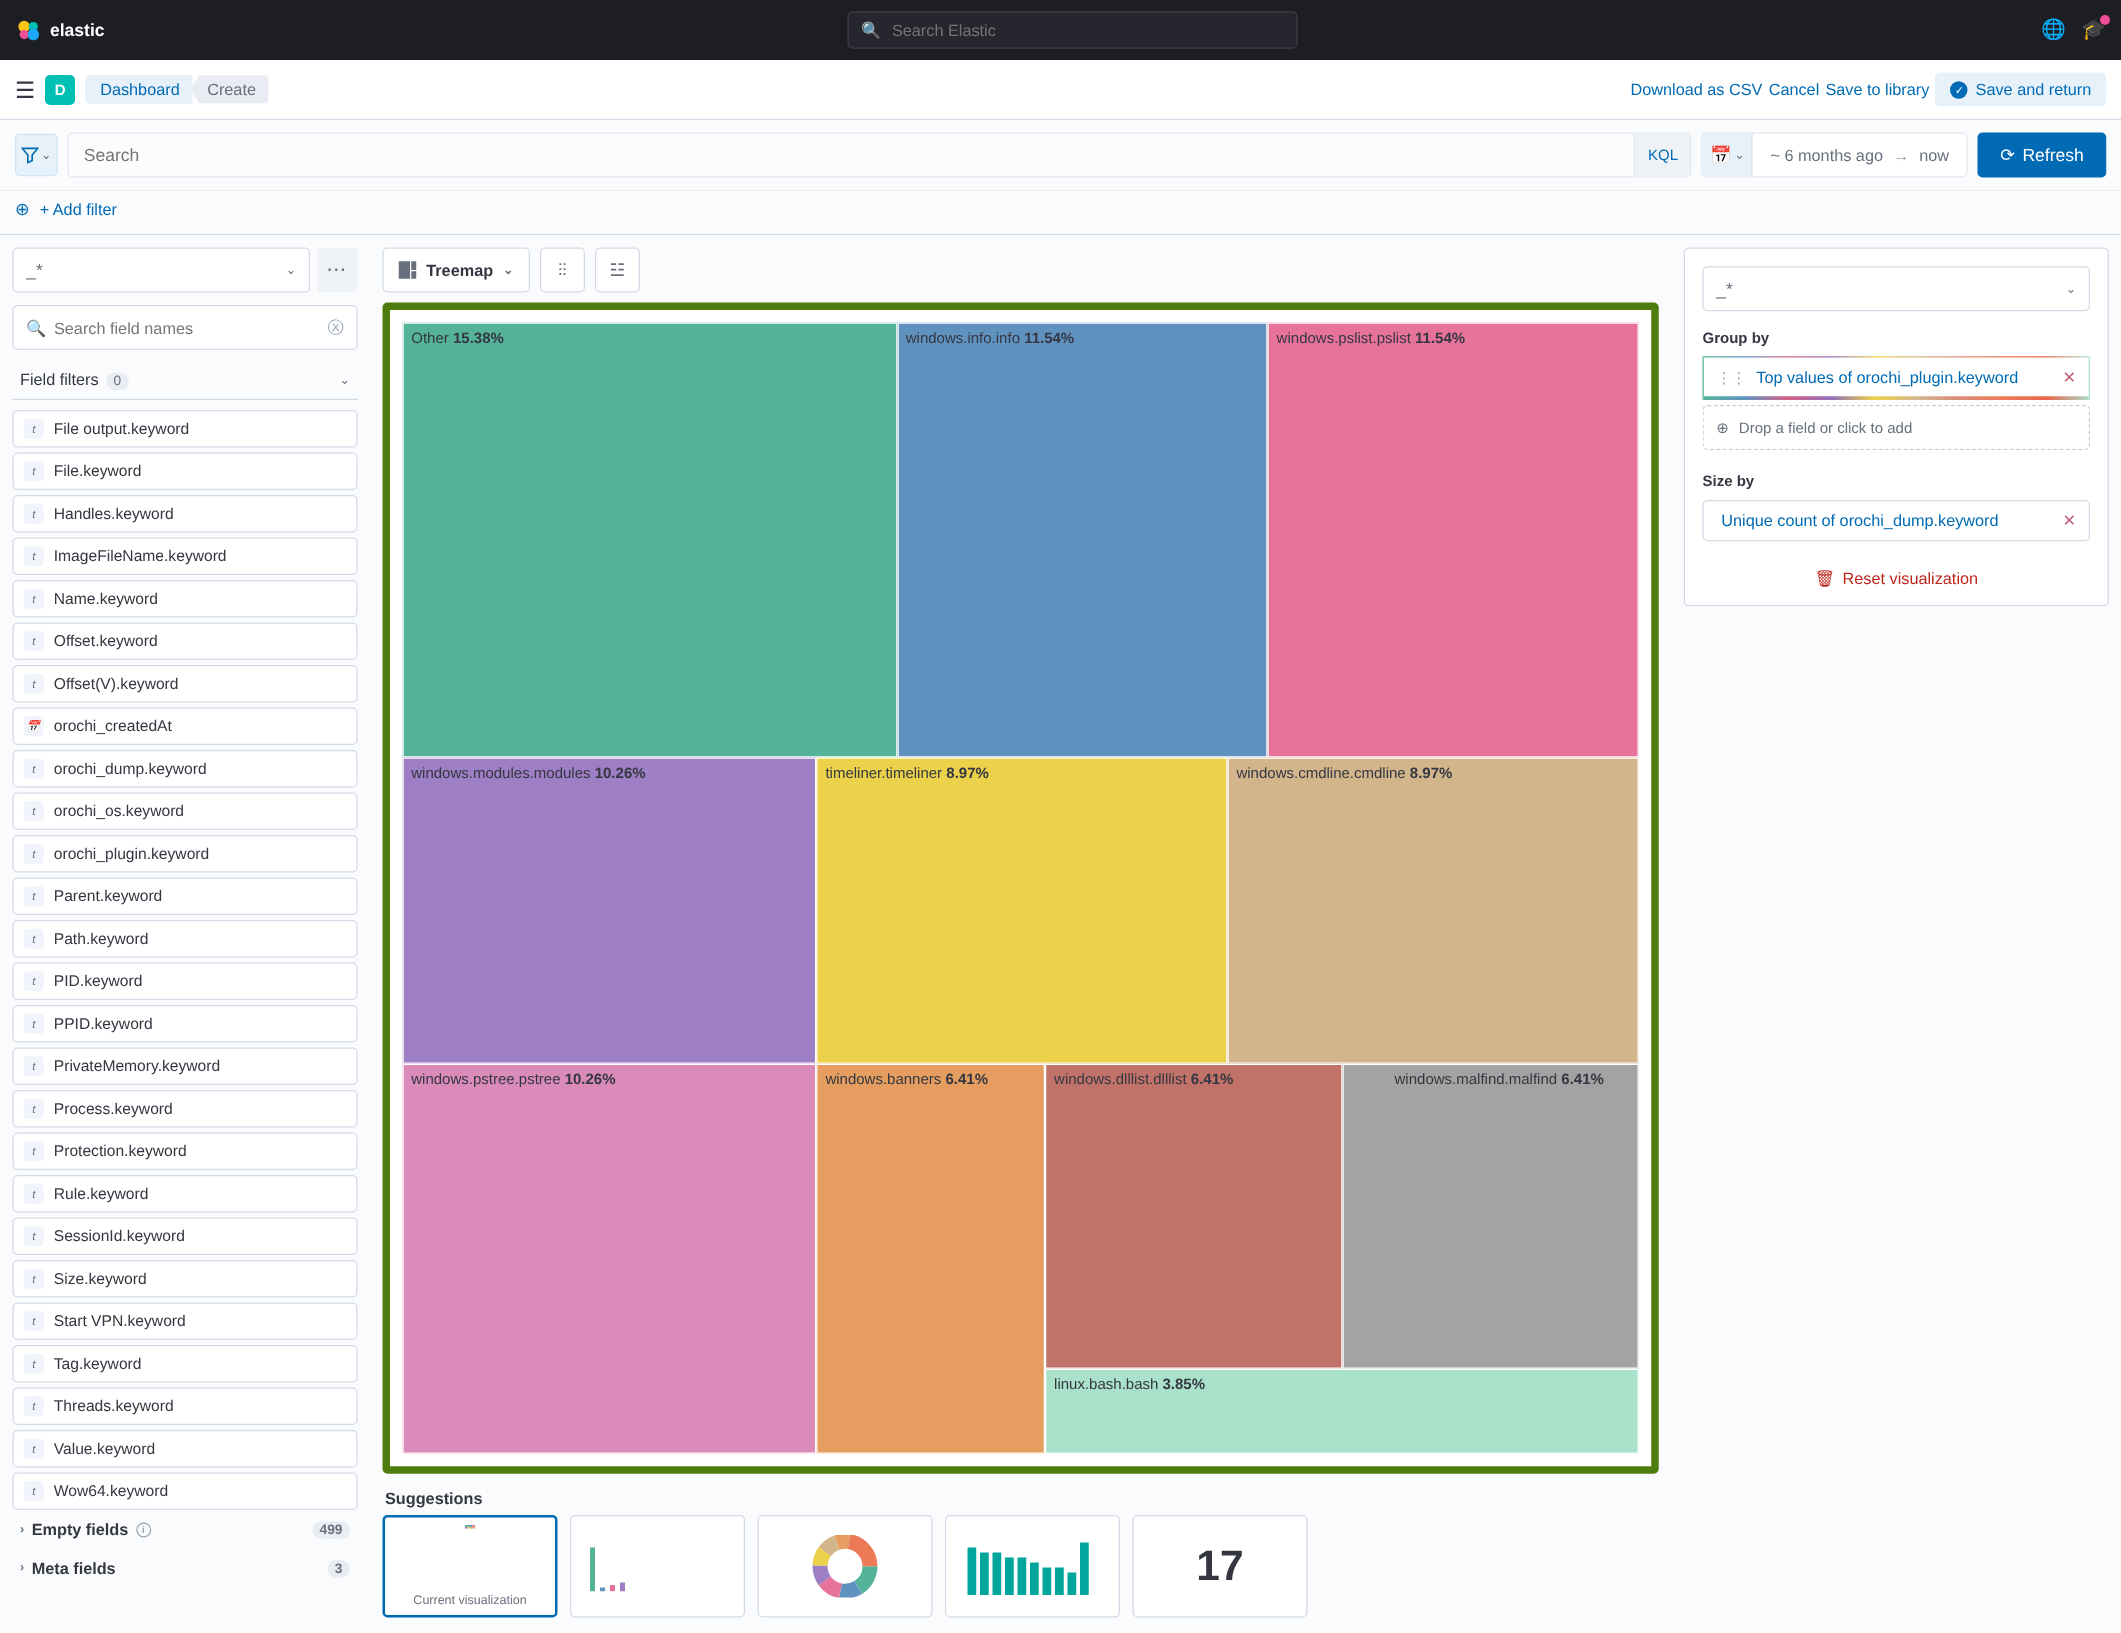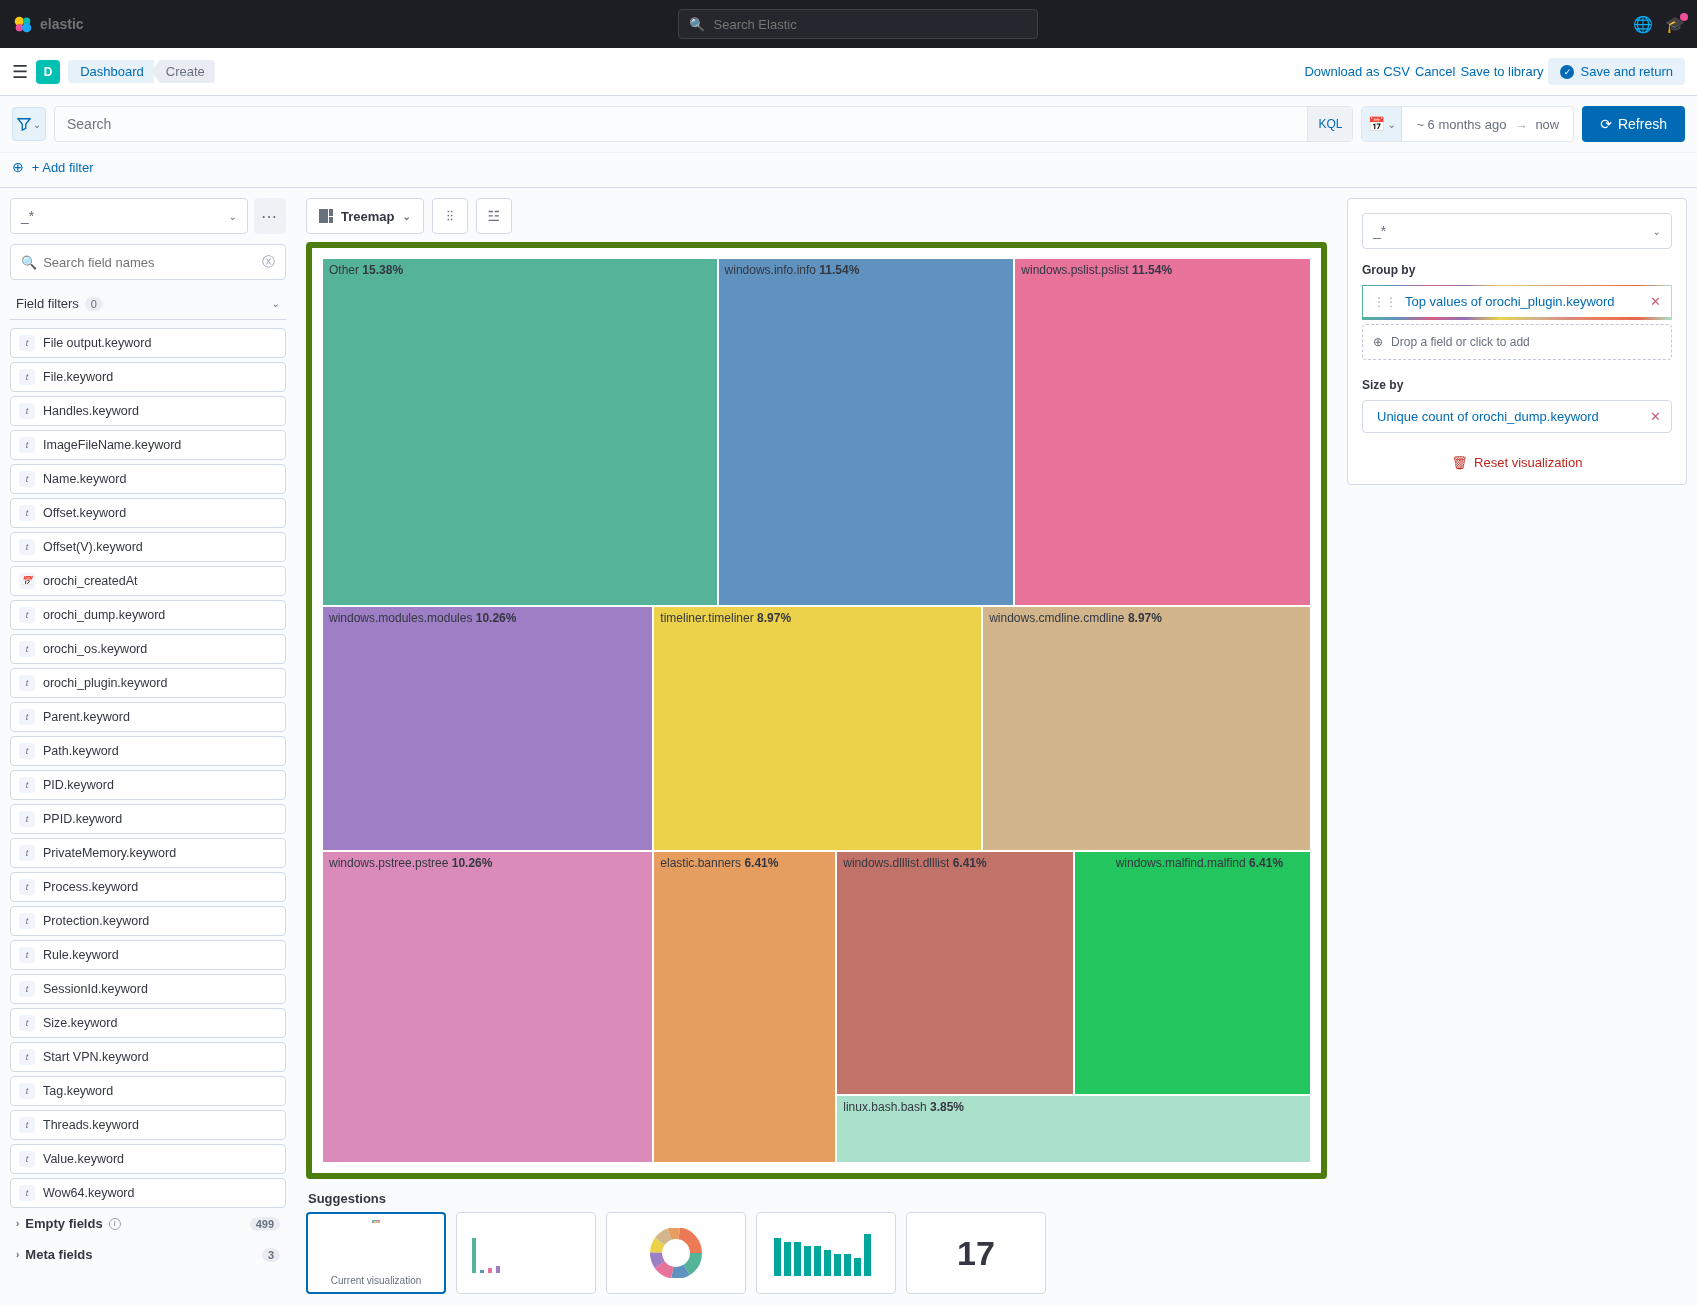--- a/index.html
+++ b/index.html
@@ -1,21 +1,21 @@
 <!DOCTYPE html>
 <html><head>
 <meta charset="utf-8">
 <style>
 * { box-sizing: border-box; margin: 0; padding: 0; }
 body { font-family: -apple-system, BlinkMacSystemFont, "Segoe UI", Helvetica, Arial, sans-serif; font-size: 14px; color: #343741; background: #fafbfd; }
 
 
 .header { background: #1d1e24; height: 48px; display: flex; align-items: center; padding: 0 12px; justify-content: space-between; }
 .header-left { display: flex; align-items: center; gap: 8px; }
-.logo { display: flex; align-items: center; gap: 6px; color: #737373; font-weight: 600; justify-content: flex-end; }
+.logo { display: flex; align-items: center; gap: 6px; color: #ffffff; font-weight: 600; justify-content: flex-end; }
 .logo-mark { width: 22px; height: 22px; }
 .header-center { flex: 1; display: flex; justify-content: center; }
 .global-search { width: 360px; background: #25262e; border: 1px solid #3e3f47; border-radius: 4px; height: 30px; display: flex; align-items: center; padding: 0 10px; color: #98a2b3; gap: 8px; }
 .global-search input { background: transparent; border: none; color: #fff; outline: none; width: 100%; font-size: 13px; }
 .header-right { display: flex; align-items: center; gap: 12px; }
 .header-icon { color: #98a2b3; font-size: 16px; cursor: pointer; position: relative; }
 .notif-dot { position: absolute; top: -2px; right: -3px; width: 8px; height: 8px; background: #f04e98; border-radius: 50%; }
 
 
 .subheader { background: #fff; height: 48px; display: flex; align-items: center; padding: 0 12px; border-bottom: 1px solid #d3dae6; justify-content: space-between; }
@@ -339,23 +339,23 @@
     </div>
     <div class="viz-panel">
       <div class="treemap" id="treemap">
           <div class="tm-cell" style="background: rgb(85, 179, 153); left: 0%; top: 0%; width: 40%; height: 38.5%;"><span>Other</span> <b>15.38%</b></div>
           <div class="tm-cell" style="background: rgb(96, 146, 192); left: 40%; top: 0%; width: 30%; height: 38.5%;"><span>windows.info.info</span> <b>11.54%</b></div>
           <div class="tm-cell" style="background: rgb(231, 115, 155); left: 70%; top: 0%; width: 30%; height: 38.5%;"><span>windows.pslist.pslist</span> <b>11.54%</b></div>
           <div class="tm-cell" style="background: rgb(158, 126, 196); left: 0%; top: 38.5%; width: 33.5%; height: 27%;"><span>windows.modules.modules</span> <b>10.26%</b></div>
           <div class="tm-cell" style="background: rgb(236, 209, 75); left: 33.5%; top: 38.5%; width: 33.25%; height: 27%;"><span>timeliner.timeliner</span> <b>8.97%</b></div>
           <div class="tm-cell" style="background: rgb(211, 181, 140); left: 66.75%; top: 38.5%; width: 33.25%; height: 27%;"><span>windows.cmdline.cmdline</span> <b>8.97%</b></div>
           <div class="tm-cell" style="background: rgb(218, 139, 186); left: 0%; top: 65.5%; width: 33.5%; height: 34.5%;"><span>windows.pstree.pstree</span> <b>10.26%</b></div>
-          <div class="tm-cell" style="background: rgb(230, 158, 96); left: 33.5%; top: 65.5%; width: 18.5%; height: 34.5%;"><span>elastic.banners</span> <b>6.41%</b></div>
+          <div class="tm-cell" style="background: rgb(230, 158, 96); left: 33.5%; top: 65.5%; width: 18.5%; height: 34.5%;"><span>windows.banners</span> <b>6.41%</b></div>
           <div class="tm-cell" style="background: rgb(194, 115, 105); left: 52%; top: 65.5%; width: 24%; height: 27%;"><span>windows.dlllist.dlllist</span> <b>6.41%</b></div>
-          <div class="tm-cell" style="background: #22c55e; left: 76%; top: 65.5%; width: 24%; height: 27%; padding-left: 41px;"><span>windows.malfind.malfind</span> <b>6.41%</b></div>
+          <div class="tm-cell" style="background: #a3a3a3; left: 76%; top: 65.5%; width: 24%; height: 27%; padding-left: 41px;"><span>windows.malfind.malfind</span> <b>6.41%</b></div>
           <div class="tm-cell" style="background: rgb(170, 225, 203); left: 52%; top: 92.5%; width: 48%; height: 7.5%;"><span>linux.bash.bash</span> <b>3.85%</b></div>
         </div>
     </div>
 
     <div class="suggest-hdr">Suggestions</div>
     <div class="suggest-row">
       <div class="suggest active">
         <svg class="mini" viewBox="0 0 120 44">
           <rect x="0" y="0" width="48" height="22" fill="#55b399"></rect>
             <rect x="49" y="0" width="35" height="22" fill="#6092c0"></rect>

